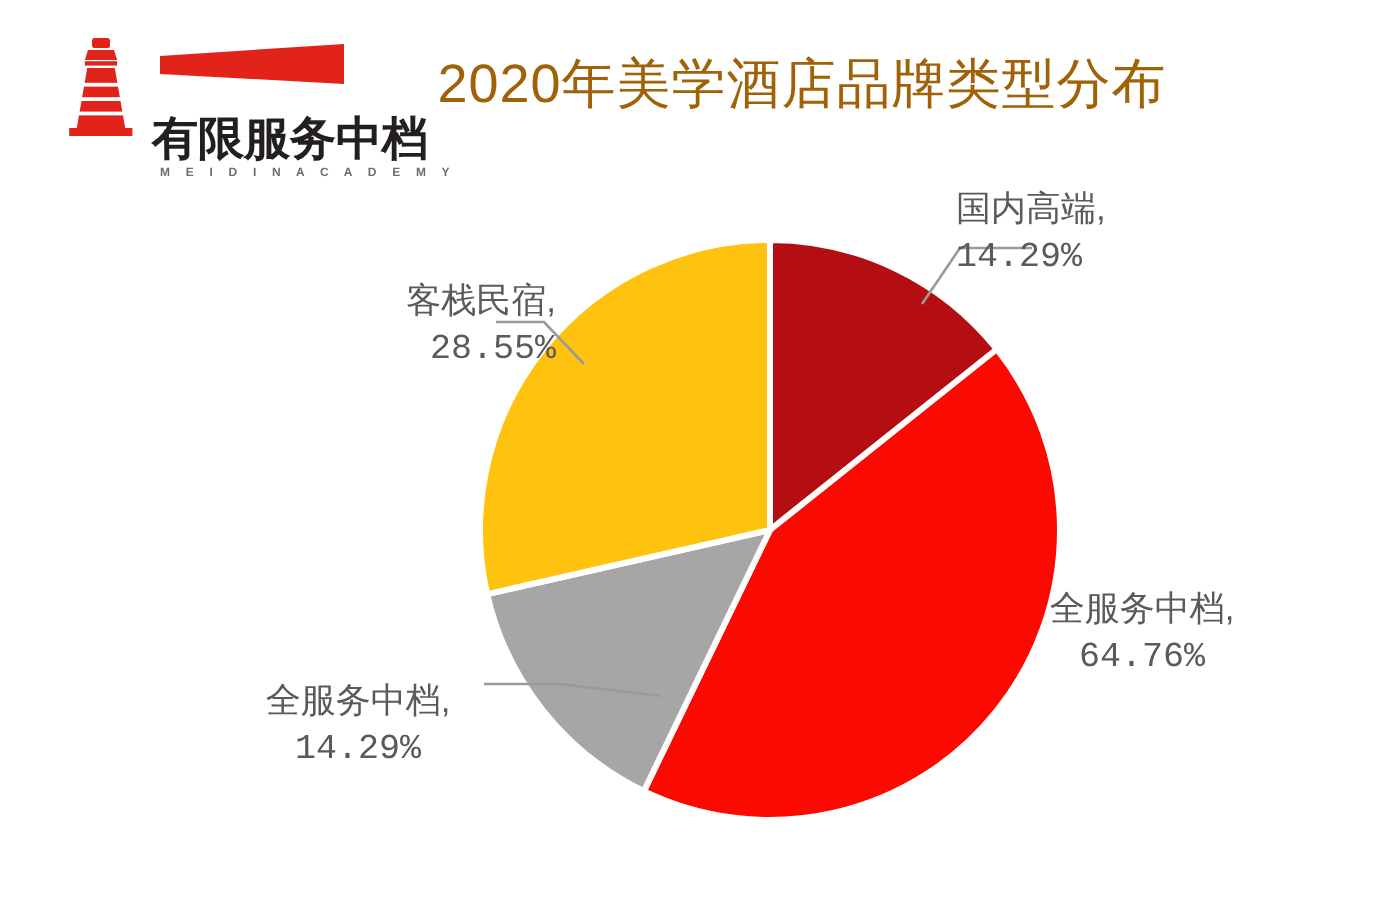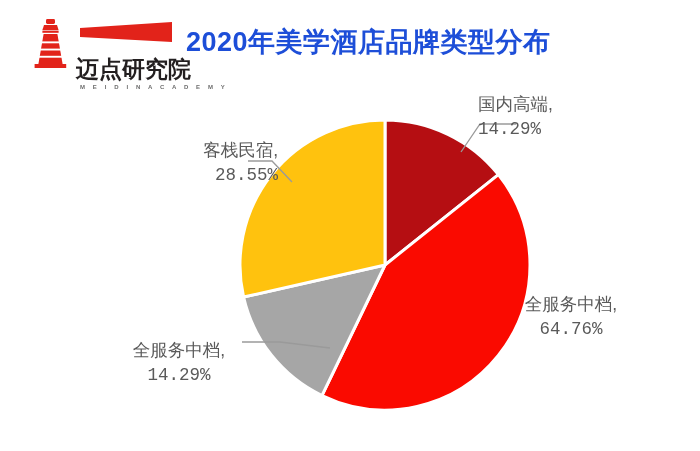--- a/index.html
+++ b/index.html
@@ -57,23 +57,24 @@
     letter-spacing: 3.1px;
     color: #6d6d6d;
     white-space: nowrap;
   }
 
   #chart-title {
     position: absolute;
     left: 186px;
     top: 24px;
     width: 430px;
+    text-align: center;
     font-size: 27px;
-    font-weight: bold;
-    color: #1d4ed8;
+    font-weight: normal;
+    color: #a16207;
     letter-spacing: 0.5px;
     white-space: nowrap;
   }
 
   
   #chart-area {
     position: absolute;
     left: 0; top: 0;
     width: 700px;
     height: 451px;
@@ -114,21 +115,21 @@
       <rect x="20.4" y="14.6" width="16.2" height="2.2" fill="#E2231A"></rect>
 
       <path d="M21.6 18 h13.8 l5.2 30 h-24.2 z" fill="#E2231A"></path>
 
       <rect x="18.6" y="25.4" width="19.6" height="1.9" fill="#ffffff"></rect>
       <rect x="17.4" y="32.6" width="22.2" height="1.9" fill="#ffffff"></rect>
       <rect x="16.2" y="39.8" width="24.6" height="1.9" fill="#ffffff"></rect>
 
       <rect x="12.6" y="48" width="31.6" height="4" fill="#E2231A"></rect>
     </svg>
-    <div id="logo-cn">迈点研究院</div>
+    <div id="logo-cn">有限服务中档</div>
     <div id="logo-en">M E I D I N   A C A D E M Y</div>
   </div>
 
   <div id="chart-title">2020年美学酒店品牌类型分布</div>
 </div>
 
 <div id="chart-area">
 
   <svg id="pie-svg" width="700" height="451" viewBox="0 0 700 451">
     <g id="pie-slices">

